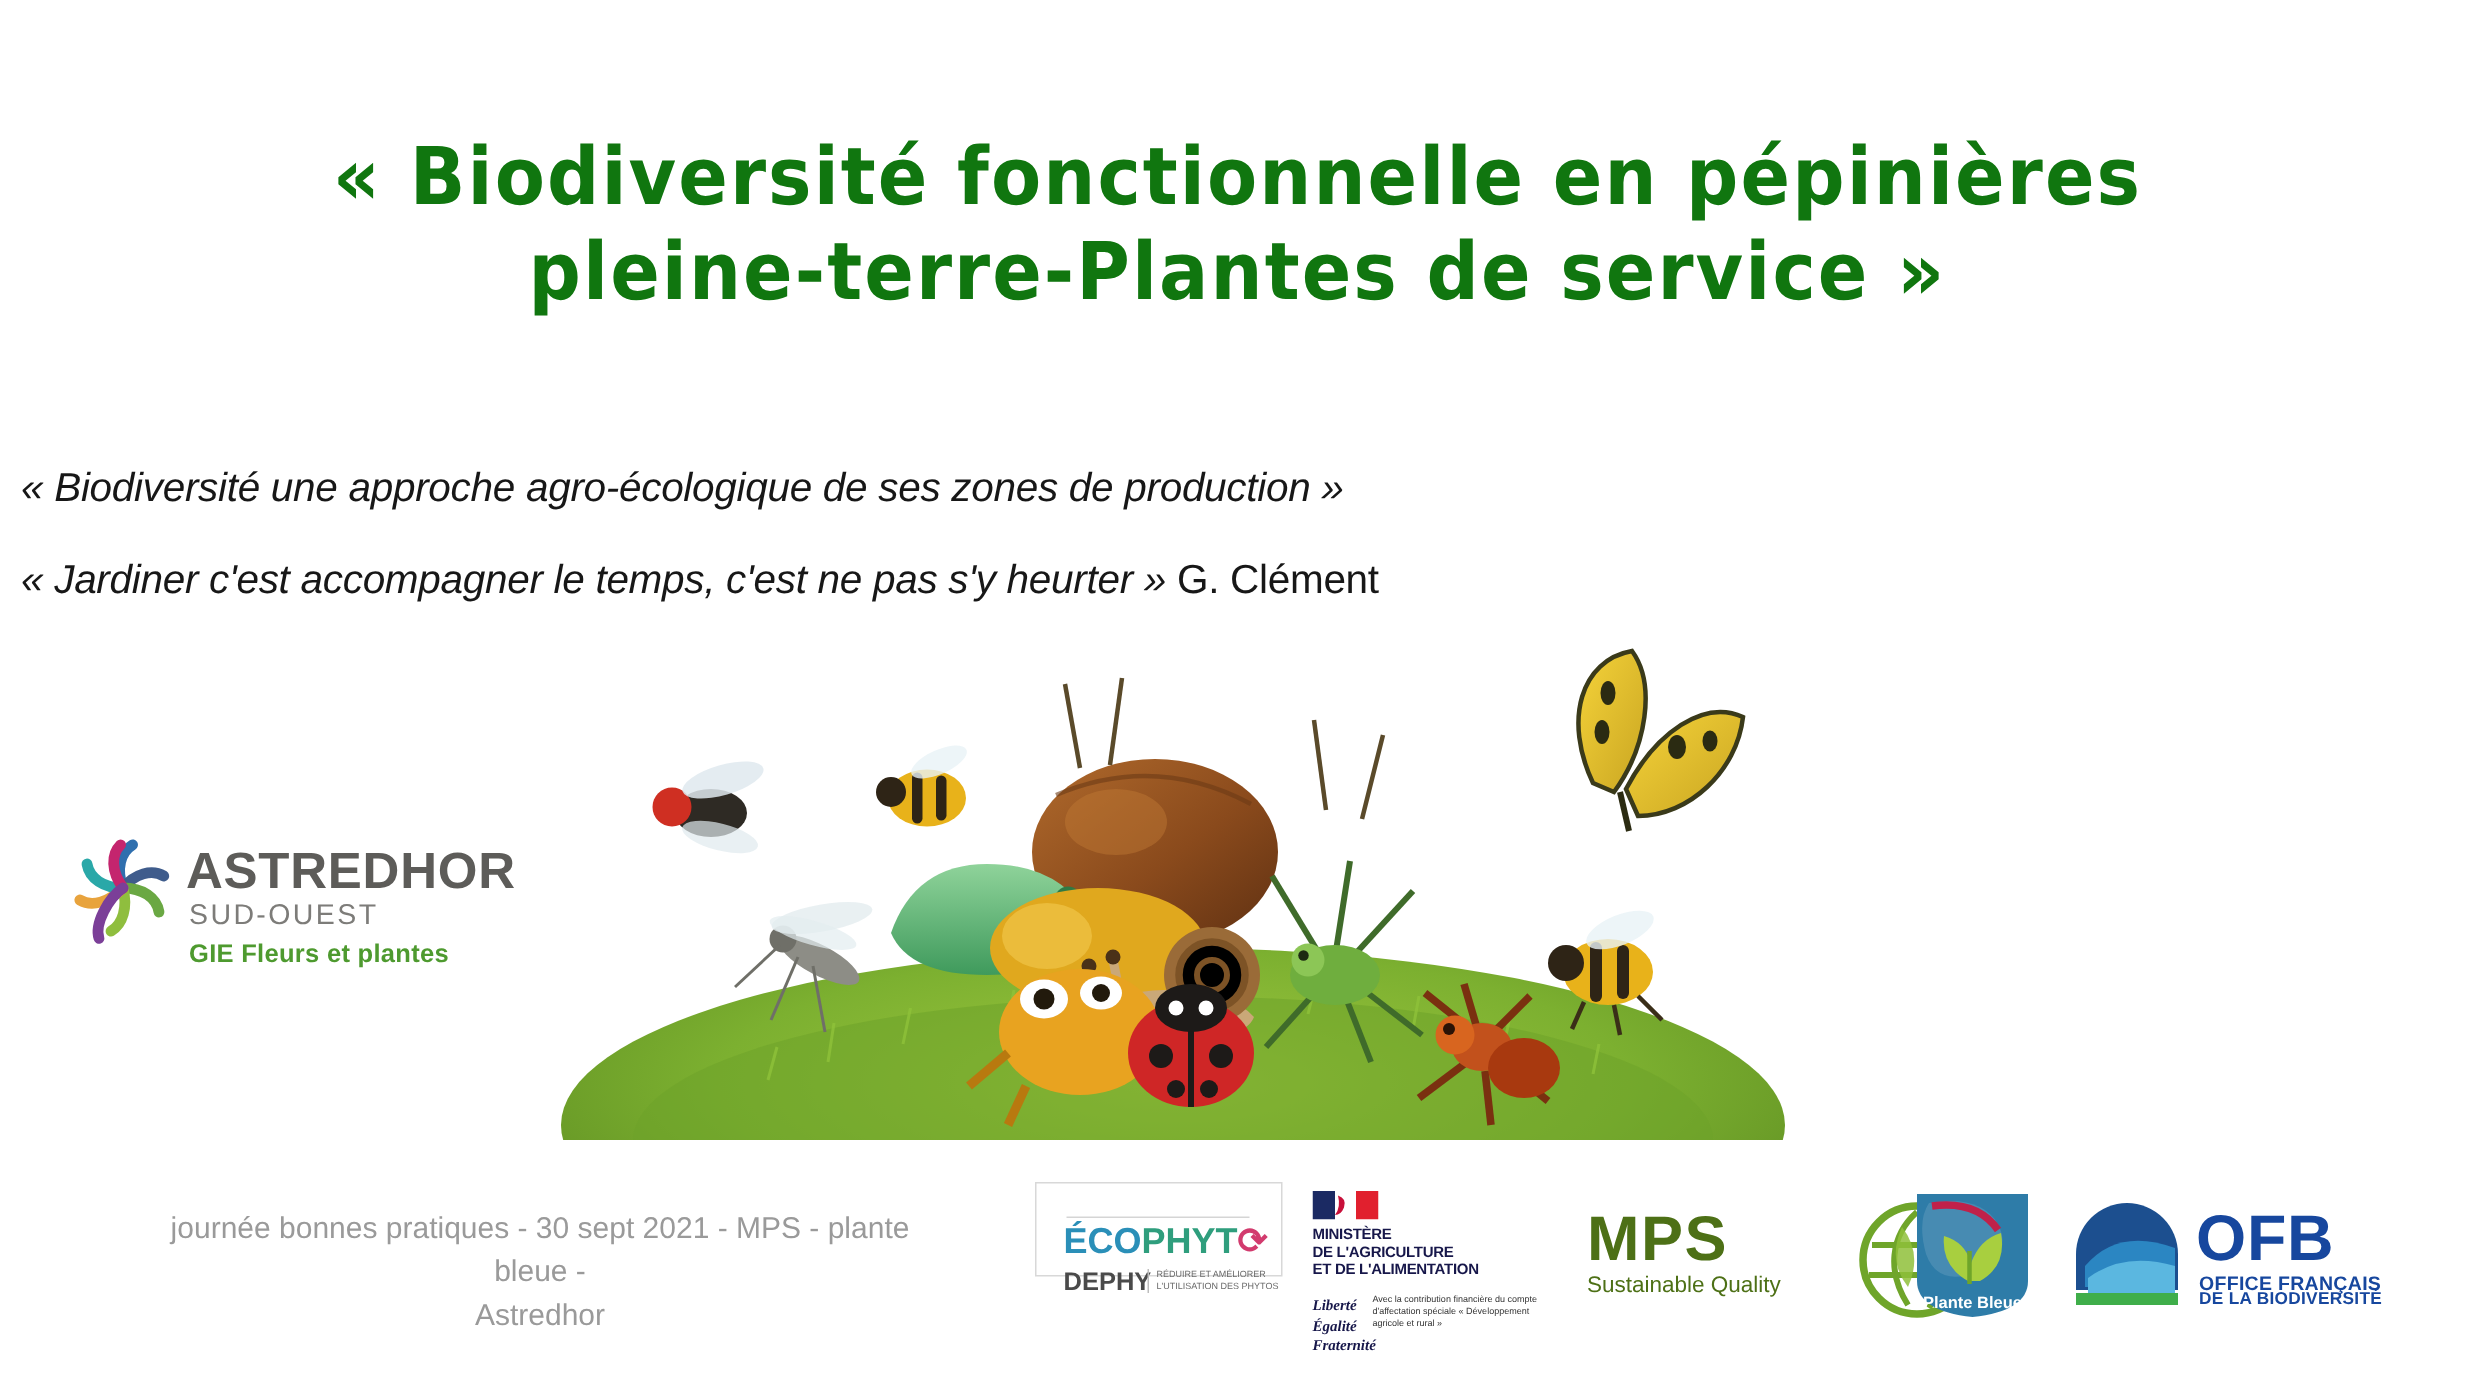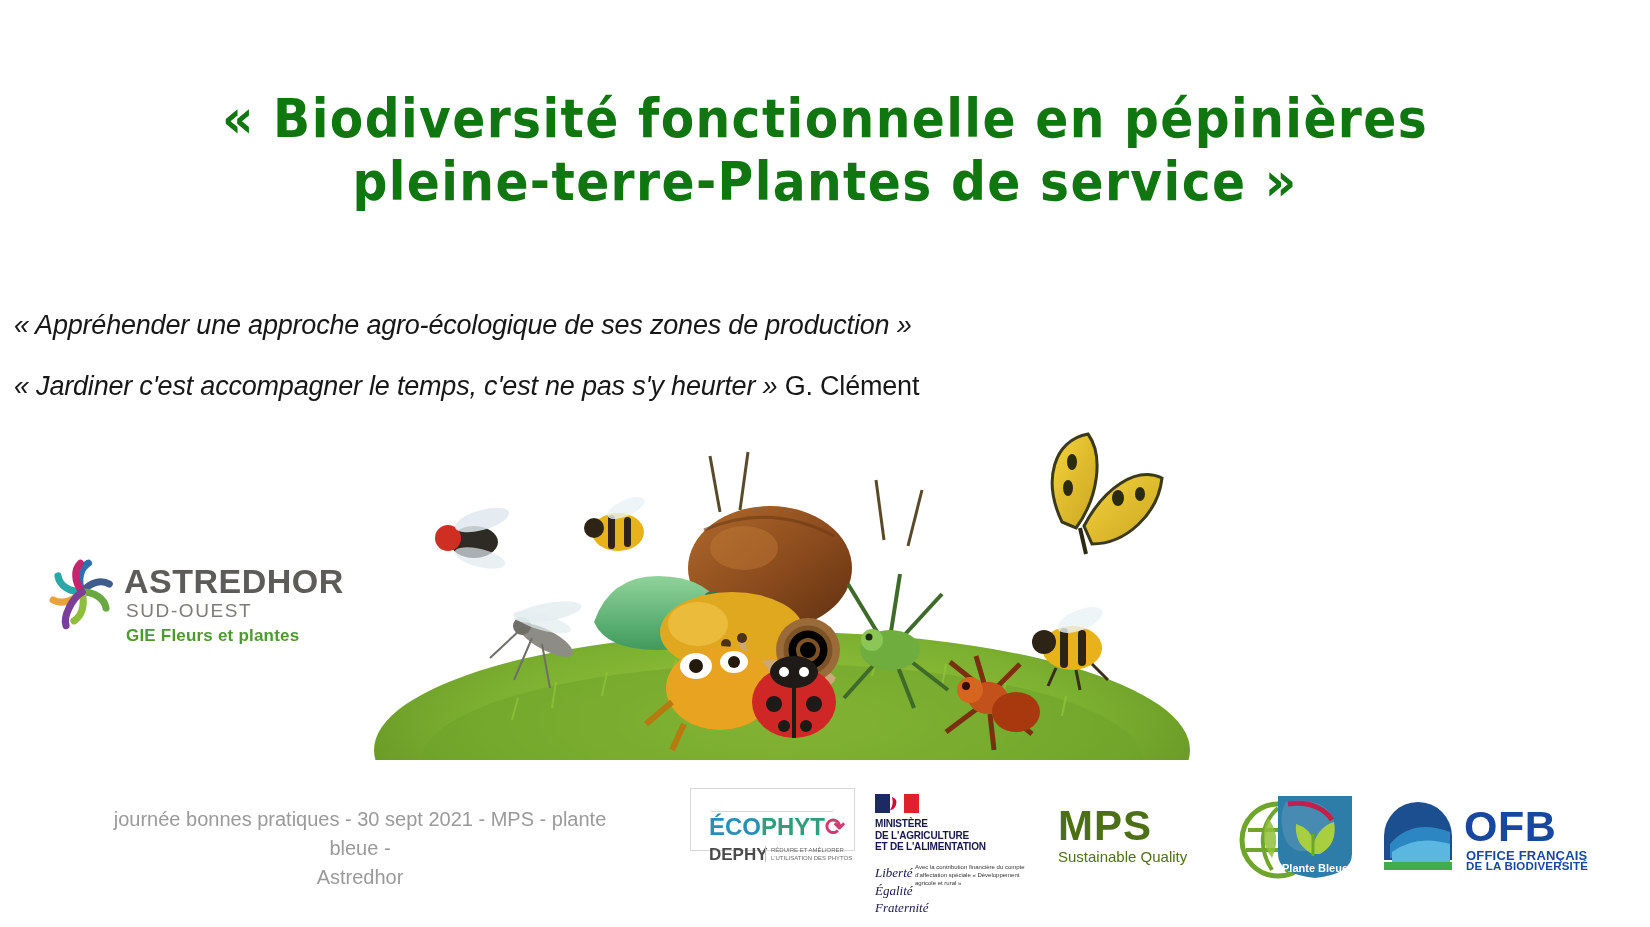--- a/index.html
+++ b/index.html
@@ -99,22 +99,22 @@
 
   .ministere{position:absolute;left:185px;top:2px;width:160px;height:92px;}
   .ministere .flag{position:absolute;left:0;top:4px;width:44px;height:19px;}
   .ministere .ttl{
     position:absolute;left:0;top:28px;width:160px;
     font-family:"Liberation Sans", sans-serif;font-weight:700;font-size:10px;
     color:#17174a;line-height:1.16;letter-spacing:-0.2px;
   }
   .ministere .motto{
     position:absolute;left:0;top:74px;width:36px;
-    font-family:"Liberation Serif", serif;font-style:italic;font-size:13px;
-    color:#17174a;line-height:1.35;
+    font-family:"Liberation Serif", serif;font-style:italic;font-size:10px;
+    color:#17174a;line-height:1.35;font-weight:bold;
   }
   .ministere .fin{
     position:absolute;left:40px;top:74px;width:118px;
     font-family:"Liberation Sans", sans-serif;font-size:6px;color:#333;line-height:1.32;
   }
 
   .mps{position:absolute;left:368px;top:14px;width:190px;height:72px;}
   .mps .word{
     position:absolute;left:0;top:0;
     font-family:"Liberation Sans", sans-serif;font-weight:700;font-size:42px;
@@ -148,21 +148,21 @@
 <body>
 
 <div class="slide">
 
   <div class="title-block">
     <div class="title-line">« Biodiversité fonctionnelle en pépinières</div>
     <div class="title-line">pleine-terre-Plantes de service »</div>
   </div>
 
   <div class="quotes">
-    <div class="quote q1">« Appréhender une approche agro-écologique de ses zones de production »</div>
+    <div class="quote q1">« Biodiversité une approche agro-écologique de ses zones de production »</div>
     <div class="quote q2"><span>« Jardiner c'est accompagner le temps, c'est ne pas s'y heurter »</span><span class="upright"> G. Clément</span></div>
   </div>
 
   <div class="astredhor">
     <div class="mark">
       <svg viewBox="0 0 100 100" width="80" height="80">
         <g fill="none" stroke-width="9" stroke-linecap="round">
           <path d="M50 50 C44 34 48 20 58 14" stroke="#2f6fae"></path>
           <path d="M50 50 C60 38 74 34 84 40" stroke="#3f5c8c"></path>
           <path d="M50 50 C66 50 78 58 80 70" stroke="#6aa843"></path>

